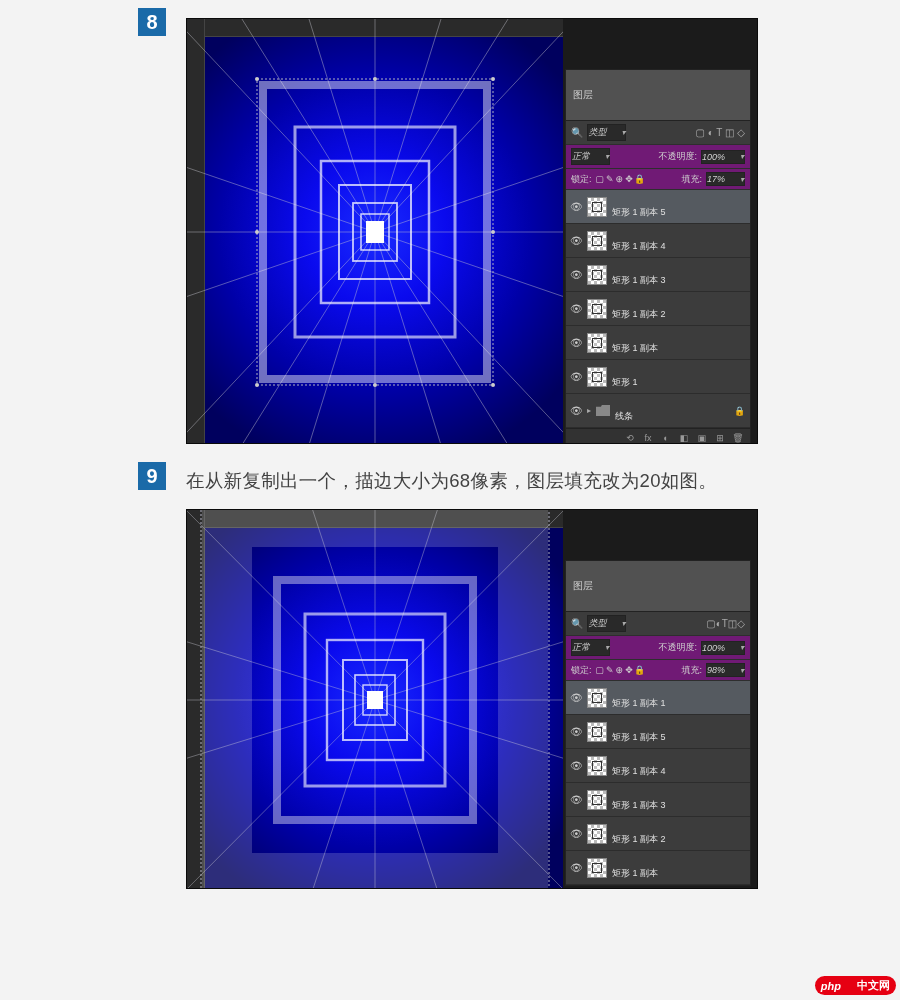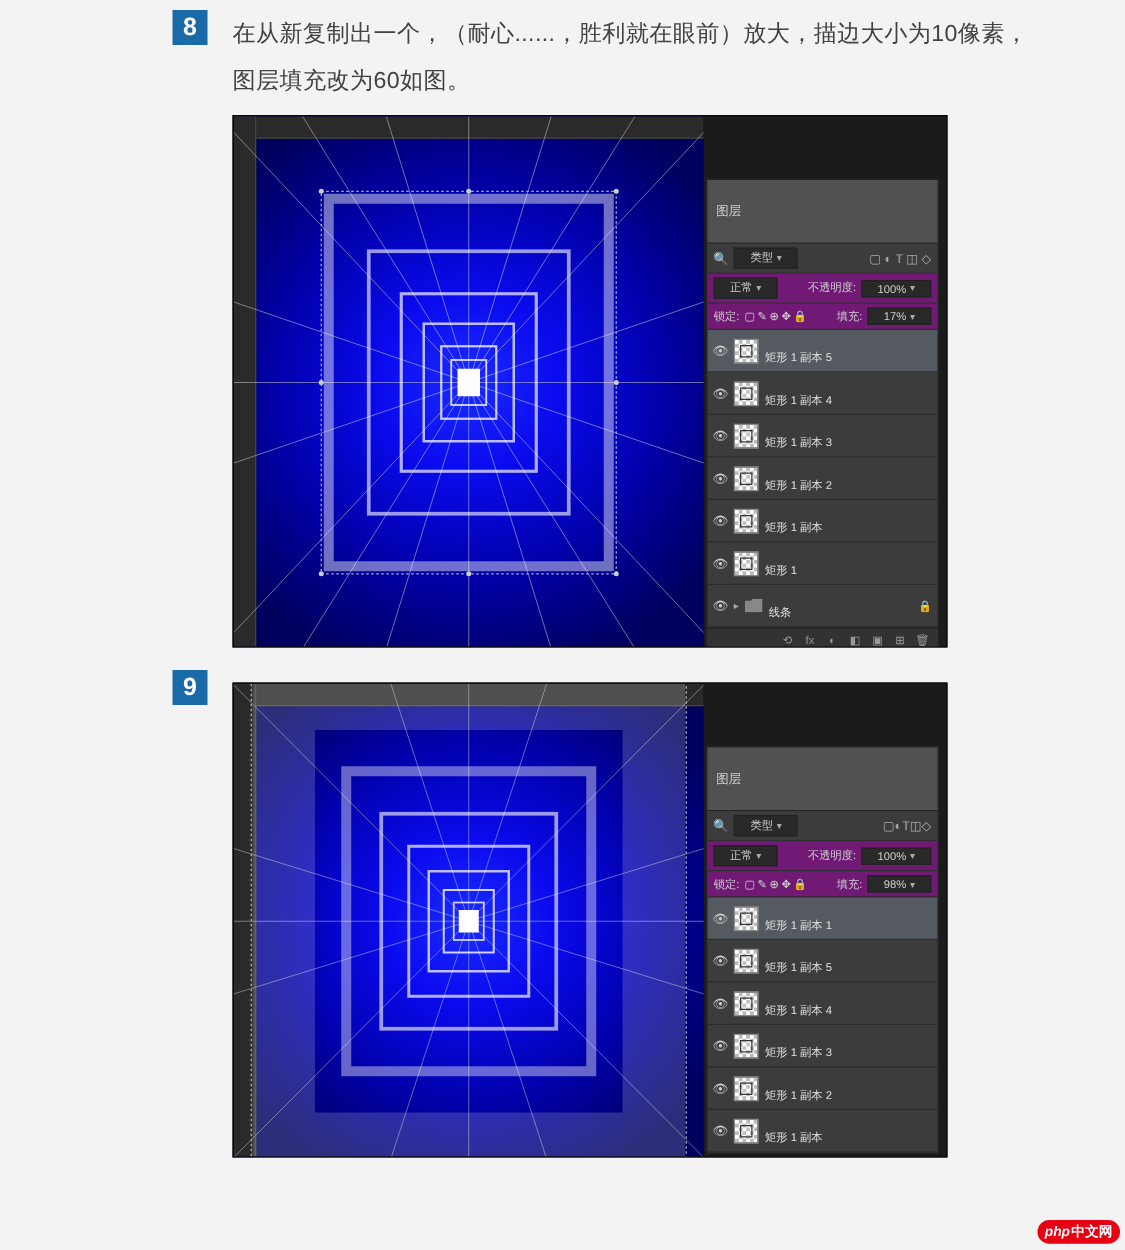--- a/index.html
+++ b/index.html
@@ -58,21 +58,21 @@
     right: 6px; top: 50px;
     width: 186px;
     background: #3c3c3c;
     color: #cfcfcf;
     font-size: 10px;
     border: 1px solid #222;
   }
   .panel-tab { background: #515151; padding: 18px 7px; font-size: 10px; border-bottom:1px solid #222;}
   .panel-row { display:flex; align-items:center; gap:4px; padding:3px 5px; border-bottom:1px solid #2e2e2e; background:#701a75;}
   .panel-row.filter { background:#3c3c3c; }
-  .select-box { background:#292929; padding:1px 12px; border:1px solid #222; font-size:9px; display:flex; align-items:center; gap:3px;}
+  .select-box { background:#292929; padding:1px 0; border:1px solid #222; font-size:9px; display:flex; align-items:center; gap:15px;font-style:italic;}
   .chev { font-size:8px; color:#aaa;}
   .opacity-row { font-size:9px; }
   .spacer { flex:1; }
   .layer-list { max-height: 240px; overflow:hidden; }
   .layer-item { display:flex; align-items:center; gap:5px; padding:4px 4px; border-bottom:1px solid #2c2c2c;}
   .layer-item.selected { background:#555a60; }
   .eye { width:12px; font-size:10px; color:#ccc; text-align:center;}
   .thumb {
     width:20px; height:20px;
     background:
@@ -88,34 +88,33 @@
   }
   .layer-name { font-size:9px; color:#e0e0e0;margin-top:12px;}
   .panel-foot { display:flex; gap:6px; padding:4px 6px; background:#323232; font-size:9px; color:#999; justify-content:flex-end; border-top:1px solid #222;}
   .panel-foot span { width:12px; text-align:center;}
   .icon-row span{ font-size:10px; color:#aaa;}
   .lock-icon{ font-size:9px; color:#aaa; margin-left:auto;}
   .watermark{
     position:absolute; right:4px; bottom:5px;
     background:#e60012; color:#fff;
     font-size:11px; padding:2px 6px; border-radius:10px;
-    display:flex; align-items:center; gap:1px;
+    display:flex; align-items:center; gap:16px;
     font-weight:bold;
   }
   .watermark .p{ font-style:italic; }
   .step2-shot{ height:380px; }
   .step2-shot .canvas-area{ height:380px; }
   .folder-ico{ width:14px; height:11px; background:#888; clip-path: polygon(0 15%, 35% 15%, 42% 0, 100% 0, 100% 100%, 0 100%);}
 </style>
 </head>
 <body>
 
 <div class="step">
   <div class="step-number">8</div>
-  <p class="step-text">在从新复制出一个，（耐心......，胜利就在眼前）放大，描边大小为10像素，图层填充改为60如图。</p>
 
   <div class="screenshot">
     <div class="canvas-area">
       <div class="ruler-top"></div>
       <div class="ruler-left"></div>
       <svg viewBox="0 0 376 426">
         <g stroke="rgba(200,200,210,0.55)" stroke-width="0.8">
           <line x1="188" y1="213" x2="-200" y2="-200"></line>
             <line x1="188" y1="213" x2="576" y2="-200"></line>
           <line x1="188" y1="213" x2="-200" y2="626"></line>
@@ -246,20 +245,21 @@
         <span>▣</span>
         <span>⊞</span>
         <span>🗑</span>
       </div>
     </div>
   </div>
 </div>
 
 <div class="step">
   <div class="step-number">9</div>
+  <p class="step-text">在从新复制出一个，描边大小为68像素，图层填充改为20如图。</p>
 
   <div class="screenshot step2-shot">
     <div class="canvas-area">
       <div class="ruler-top"></div>
       <div class="ruler-left"></div>
       <svg viewBox="0 0 376 380">
         <g stroke="rgba(200,200,210,0.5)" stroke-width="0.8">
           <line x1="188" y1="190" x2="-200" y2="-200"></line>
             <line x1="188" y1="190" x2="576" y2="-200"></line>
           <line x1="188" y1="190" x2="-200" y2="580"></line>

